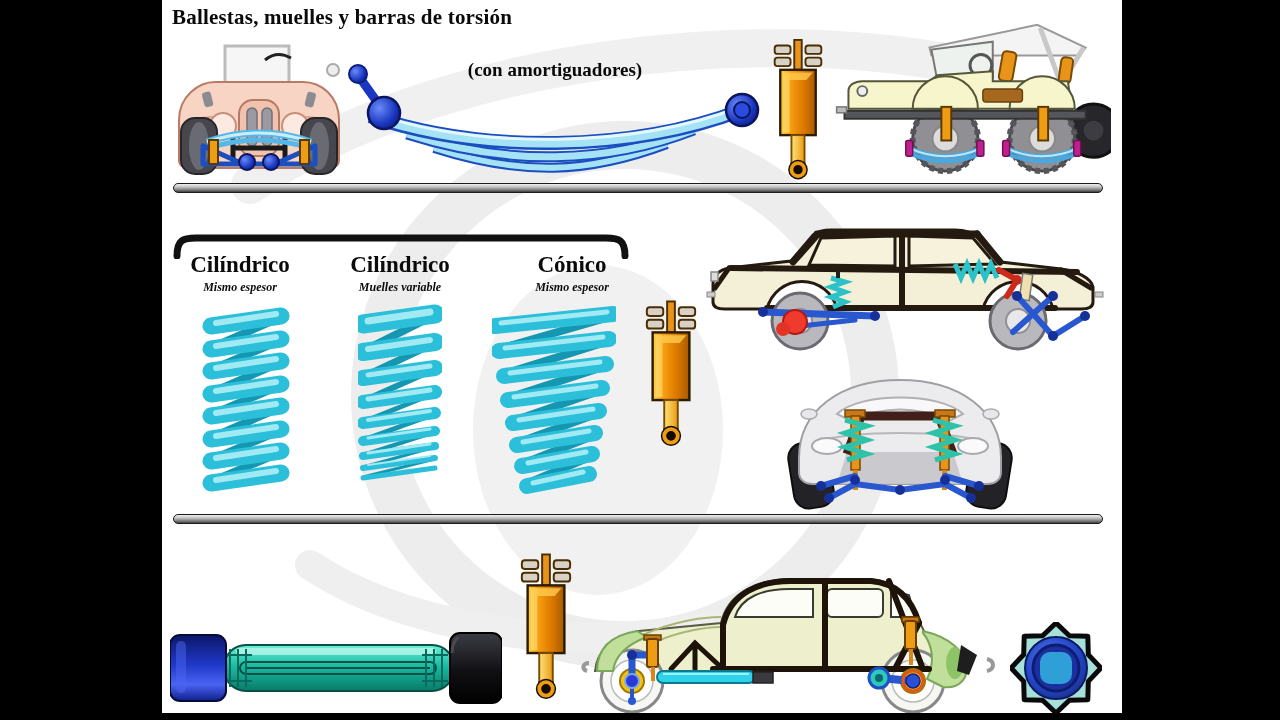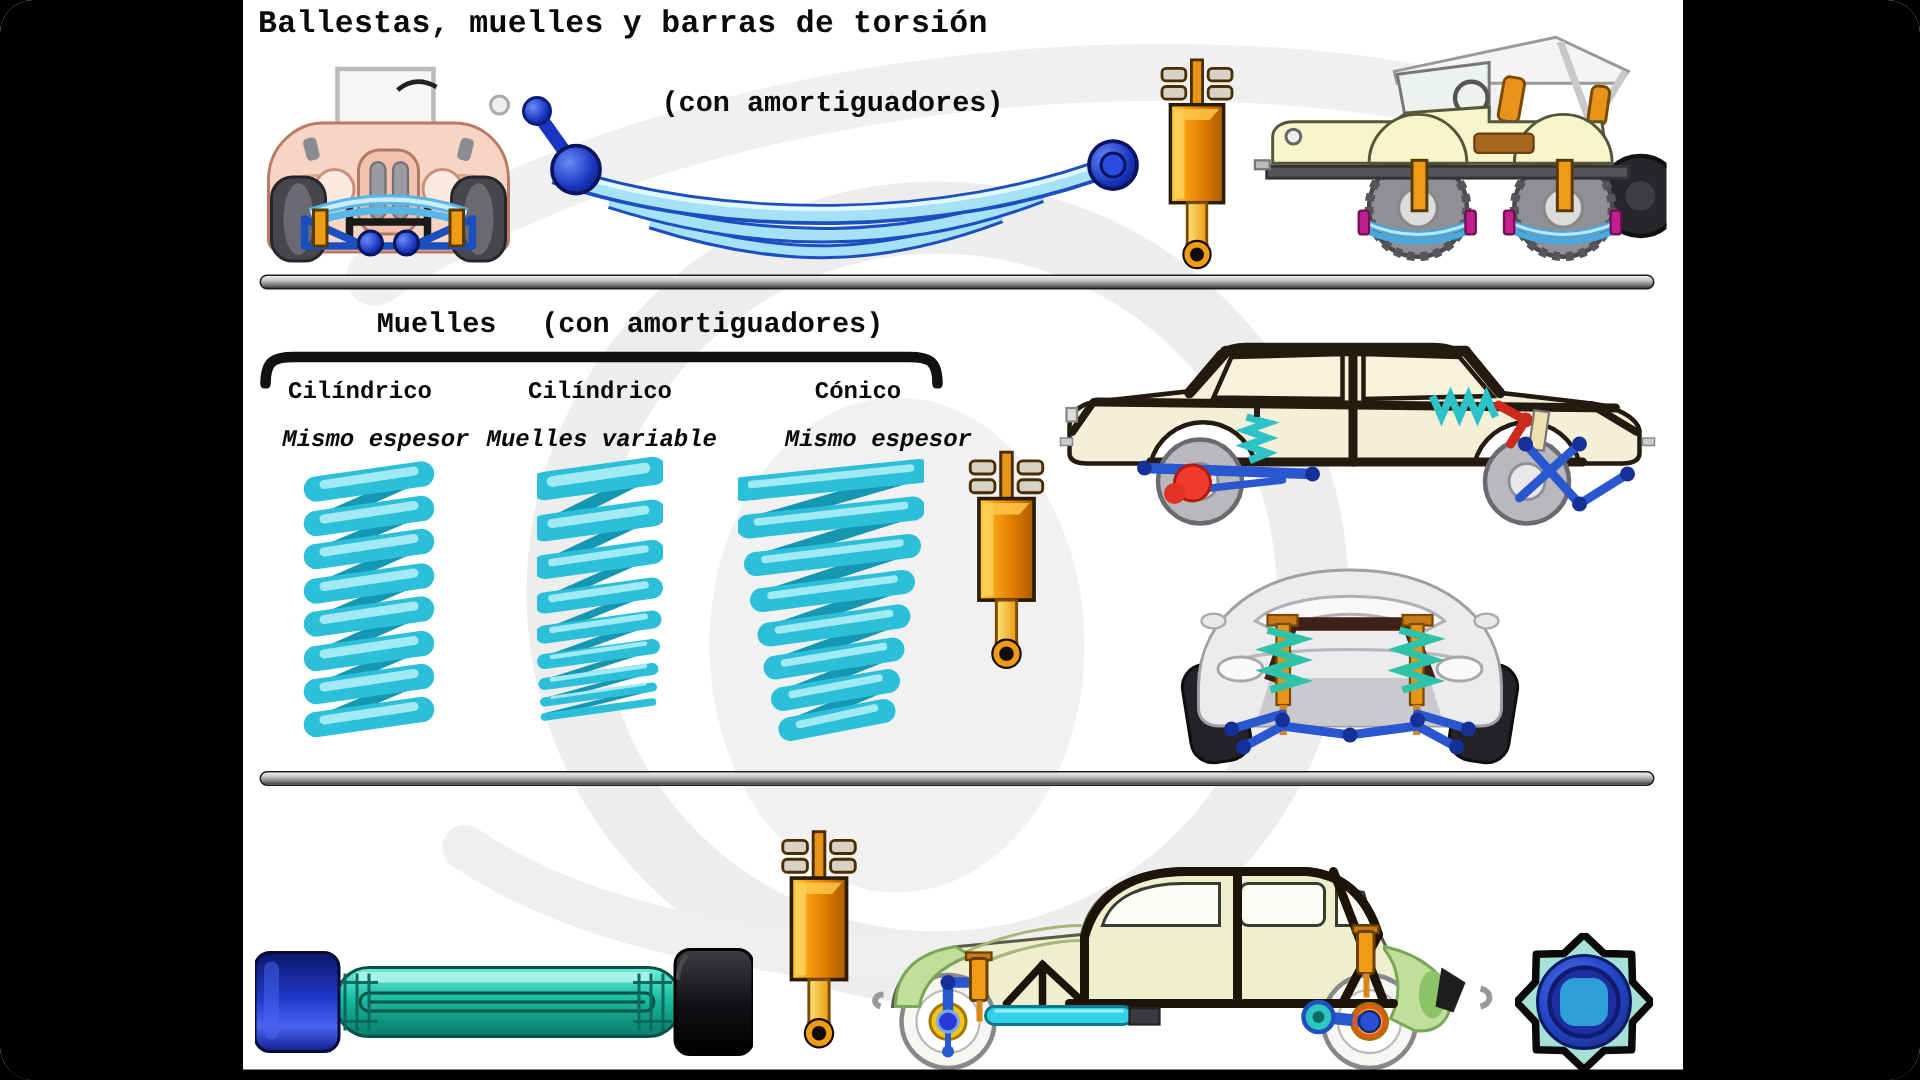--- a/index.html
+++ b/index.html
@@ -1,24 +1,24 @@
 <!DOCTYPE html>
 <html><head>
 <meta charset="utf-8">
 <style>
   html,body{margin:0;padding:0;background:#000;}
   .stage{position:relative;width:1280px;height:720px;background:#ffffff;overflow:hidden;
-         font-family:Liberation Mono, monospace;color:#0a0a0a;border-radius:22px;}
+         font-family:Liberation Serif, serif;color:#0a0a0a;}
   .abs{position:absolute;}
   .z1{z-index:1;}
   .letterbox{background:#000;z-index:3;}
   .title{font-size:21px;font-weight:bold;letter-spacing:.2px;}
   .h2{font-size:19px;font-weight:bold;text-align:center;line-height:27px;}
-  .typename{font-size:16px;font-weight:bold;text-align:center;}
-  .typedetail{font-size:16px;font-weight:bold;font-style:italic;text-align:right;margin-top:14px;}
+  .typename{font-size:23px;font-weight:bold;text-align:center;}
+  .typedetail{font-size:12px;font-weight:bold;font-style:italic;text-align:center;margin-top:2px;}
   .divider{height:8px;border:1px solid #1c1c1c;border-radius:5px;z-index:1;
            background:linear-gradient(#f0f0f0,#c2c2c2 38%,#707070 80%,#3c3c3c);}
   .wm{z-index:0;}
   svg{display:block;}
 </style>
 </head>
 <body>
 
 <div class="stage">
 
@@ -85,25 +85,20 @@
     <ellipse cx="598" cy="430" rx="125" ry="165" fill="#f1f1f1"></ellipse>
     <path d="M310,565 C430,645 650,662 805,600" fill="none" stroke="#efefef" stroke-width="30" stroke-linecap="round"></path>
   </svg>
 
   <div class="abs z1 title" style="left:172px;top:5px;width:600px">Ballestas, muelles y barras de torsión</div>
 
   <div class="abs z1 h2" style="left:425px;top:56px;width:260px">
     <div>(con amortiguadores)</div>
   </div>
 
-  <div class="abs z1 h2" style="left:205px;top:203px;width:430px">
-    <span>Muelles</span>
-    <span style="display:inline-block;width:7px"></span>
-    <span>(con amortiguadores)</span>
-  </div>
 
   <svg class="abs z1" style="left:172px;top:231px" width="458" height="28" viewBox="0 0 458 28">
     <path d="M5,25 C5,9 11,7 24,7 L434,7 C447,7 453,9 453,25" fill="none" stroke="#111" stroke-width="7" stroke-linecap="round"></path>
   </svg>
 
   <div class="abs z1" style="left:167px;top:252px;width:146px">
     <div class="typename">Cilíndrico</div>
     <div class="typedetail">Mismo espesor</div>
   </div>
   <div class="abs z1" style="left:322px;top:252px;width:156px">

